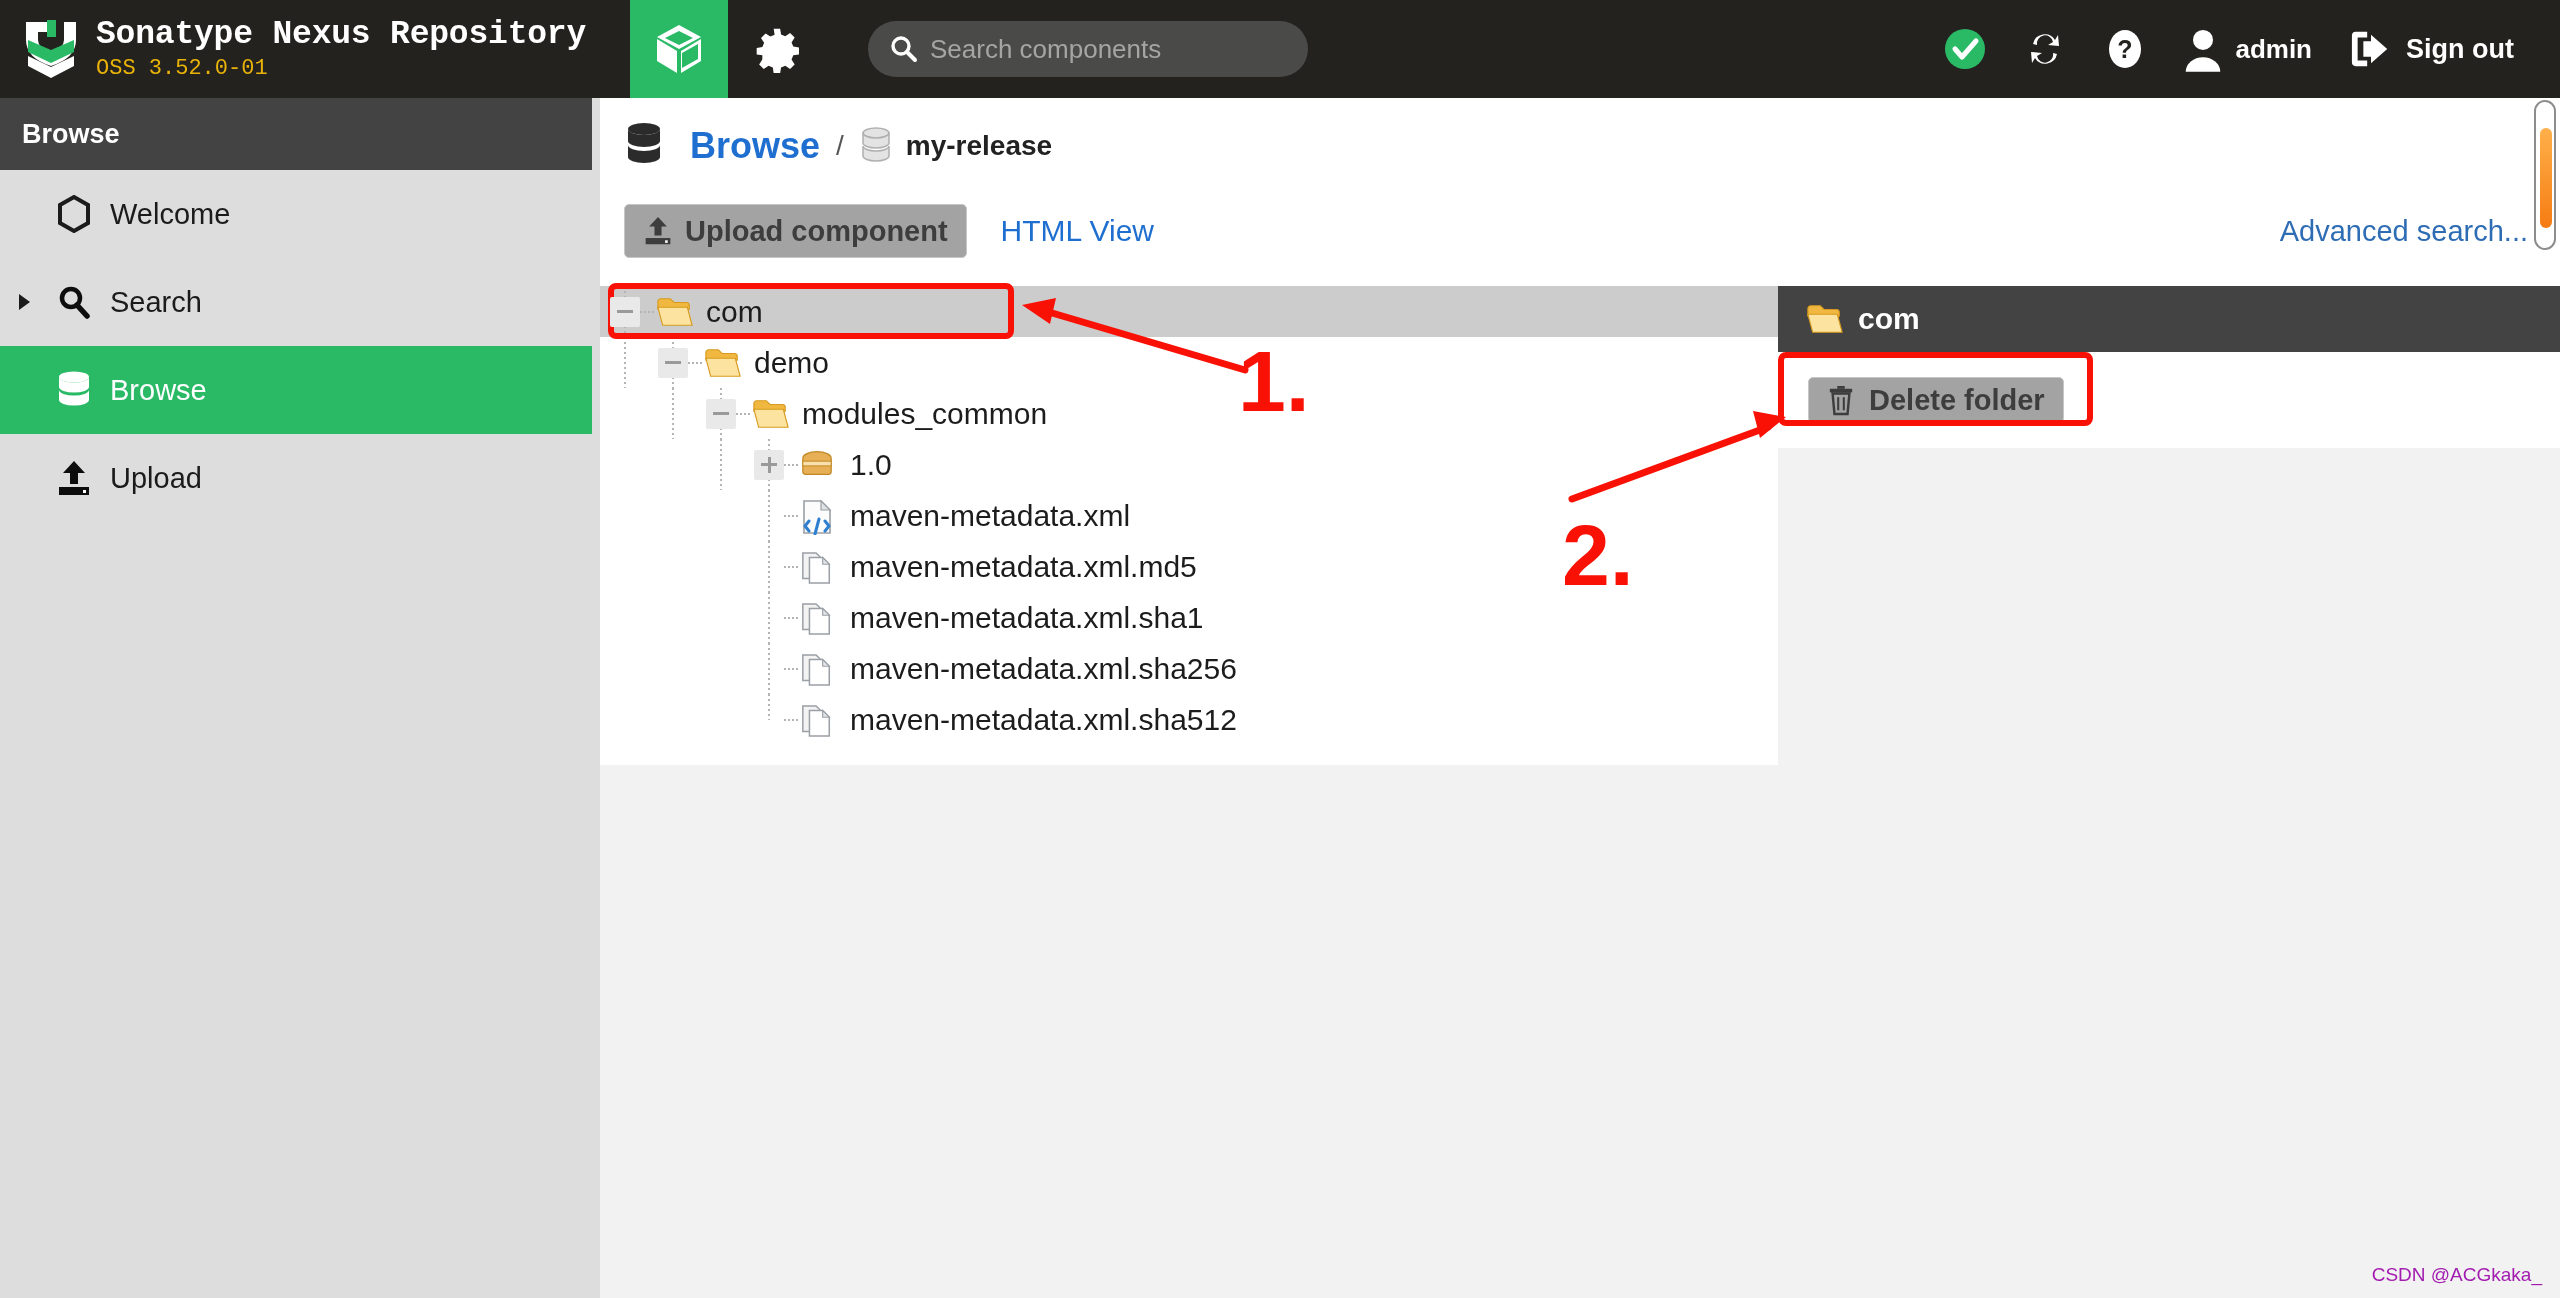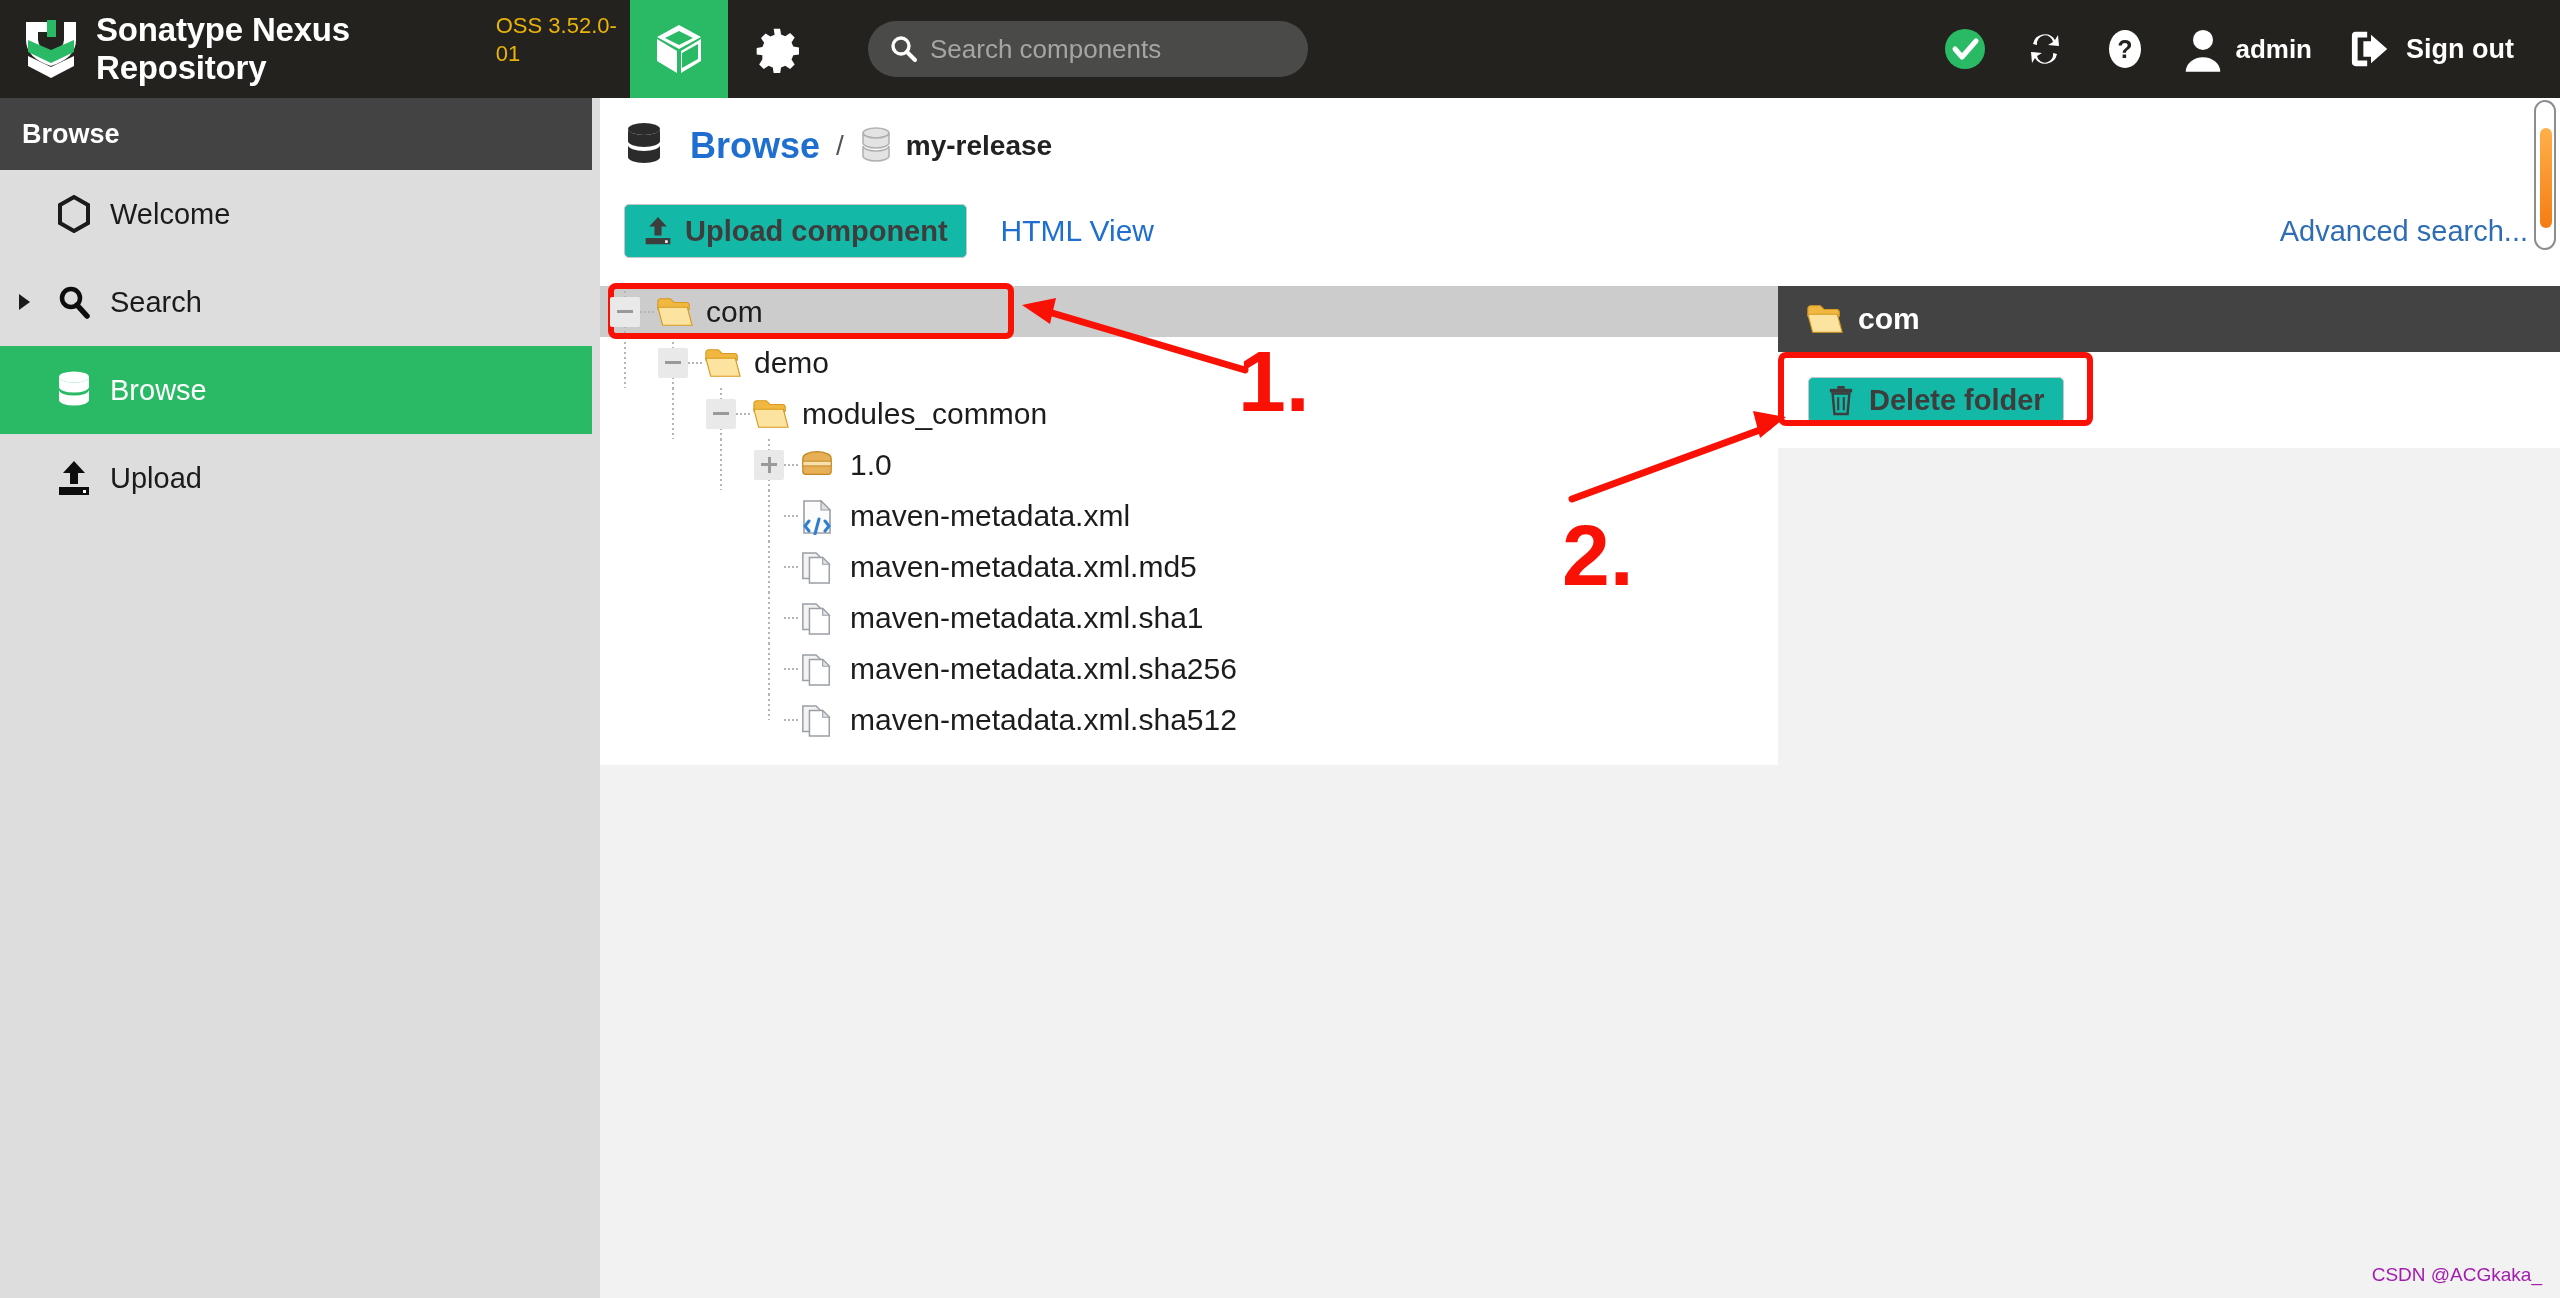--- a/index.html
+++ b/index.html
@@ -12,21 +12,21 @@
 
   
   #app { position: relative; width: 2560px; height: 1298px; }
 
   .header {
     position: absolute; left: 0; top: 0; width: 2560px; height: 98px;
     background: #23221f; display: flex; align-items: center;
   }
   .brand { display: flex; align-items: center; width: 630px; height: 98px; padding-left: 22px; }
   .brand-logo { width: 58px; height: 62px; flex: 0 0 58px; margin-right: 16px; }
-  .brand-text { display: flex; flex-direction: row; justify-content: flex-end; }
+  .brand-text { display: flex; flex-direction: column; justify-content: flex-end; font-family: Liberation Mono, monospace; }
   .brand-title { color: #ffffff; font-size: 33px; font-weight: bold; letter-spacing: -.2px; line-height: 38px; }
   .brand-sub { color: #eab308; font-size: 22px; line-height: 28px; margin-top: 1px; }
 
   .hdr-tile {
     width: 98px; height: 98px; display: flex; align-items: center; justify-content: center;
   }
   .hdr-tile.active { background: #2aba66; }
 
   .search-wrap {
     margin-left: 42px; width: 440px; height: 56px; border-radius: 28px;
@@ -71,21 +71,21 @@
   }
   .crumb { height: 96px; display: flex; align-items: center; padding-left: 24px; }
   .crumb .dbico { width: 44px; height: 50px; margin-right: 22px; }
   .crumb-root { color: #1f6fd0; font-size: 36px; font-weight: bold; cursor: pointer; }
   .crumb-sep { color: #555; font-size: 28px; margin: 0 16px; }
   .crumb-repo-ico { width: 34px; height: 38px; margin-right: 12px; }
   .crumb-repo { color: #222; font-size: 28px; font-weight: bold; }
 
   .toolbar { height: 74px; display: flex; align-items: center; padding-left: 24px; position: relative; }
   .btn {
-    height: 54px; border: 1px solid #c6c6c6; border-radius: 5px; background: #14b8a6;
+    height: 54px; border: 1px solid #c6c6c6; border-radius: 5px; background: #a3a3a3;
     display: inline-flex; align-items: center; padding: 0 18px; cursor: pointer;
   }
   .btn .bico { width: 30px; height: 32px; margin-right: 12px; }
   .btn .blbl { font-size: 29px; color: #3d3d3d; font-weight: bold; }
   .link-html { color: #1f6fd0; font-size: 30px; margin-left: 34px; cursor: pointer; }
   .adv-search {
     position: absolute; right: 32px; color: #2e6db4; font-size: 29px; cursor: pointer;
   }
 
   

